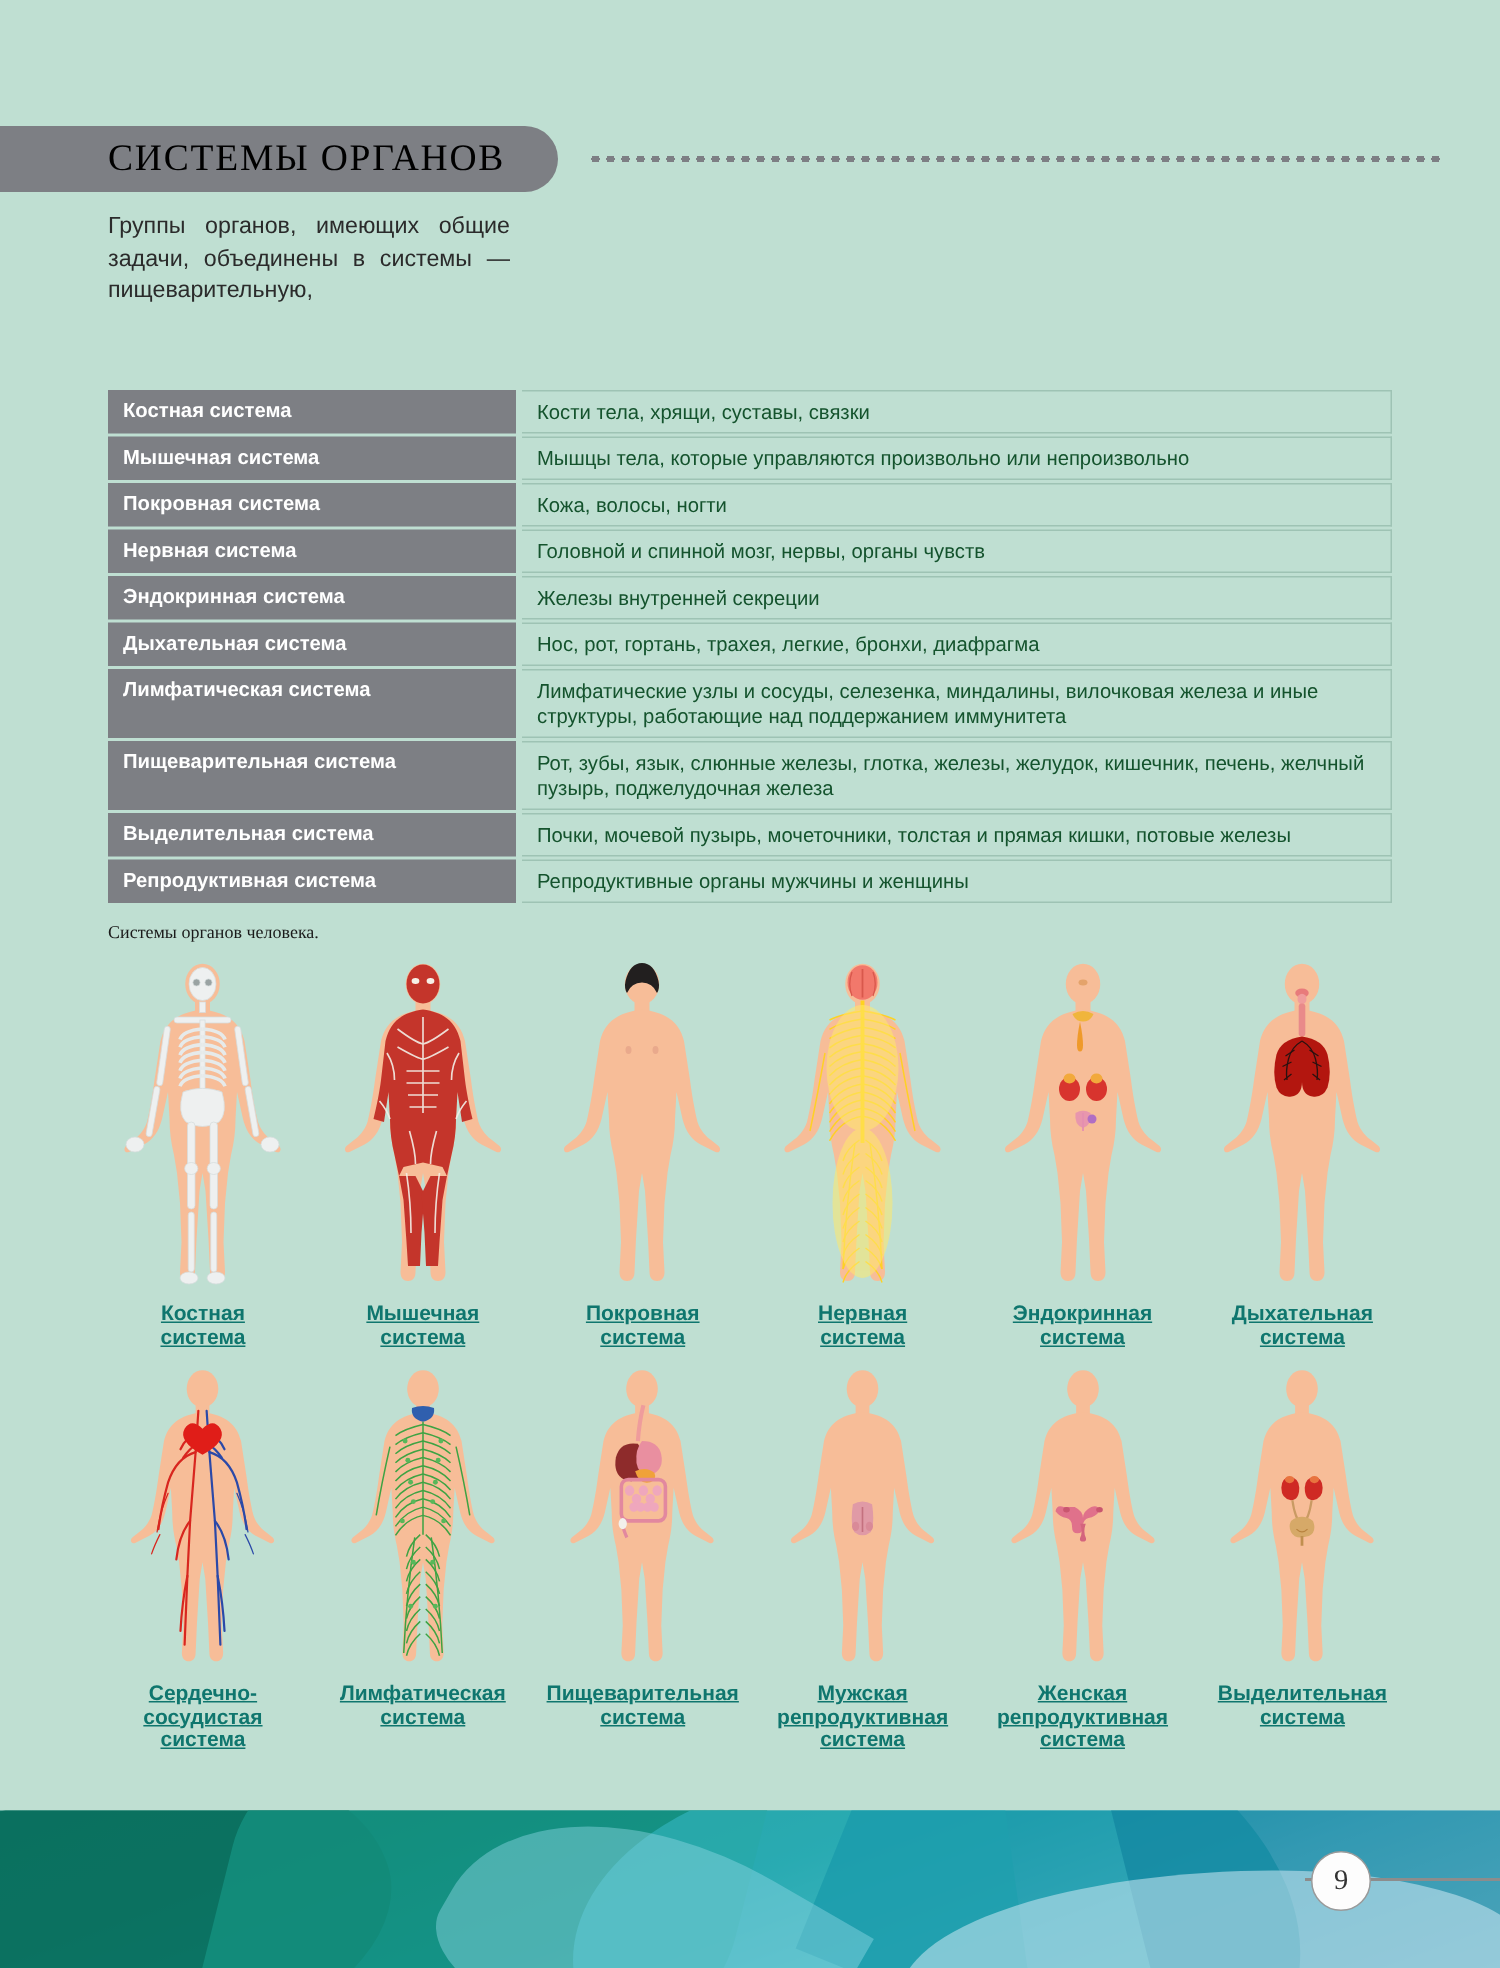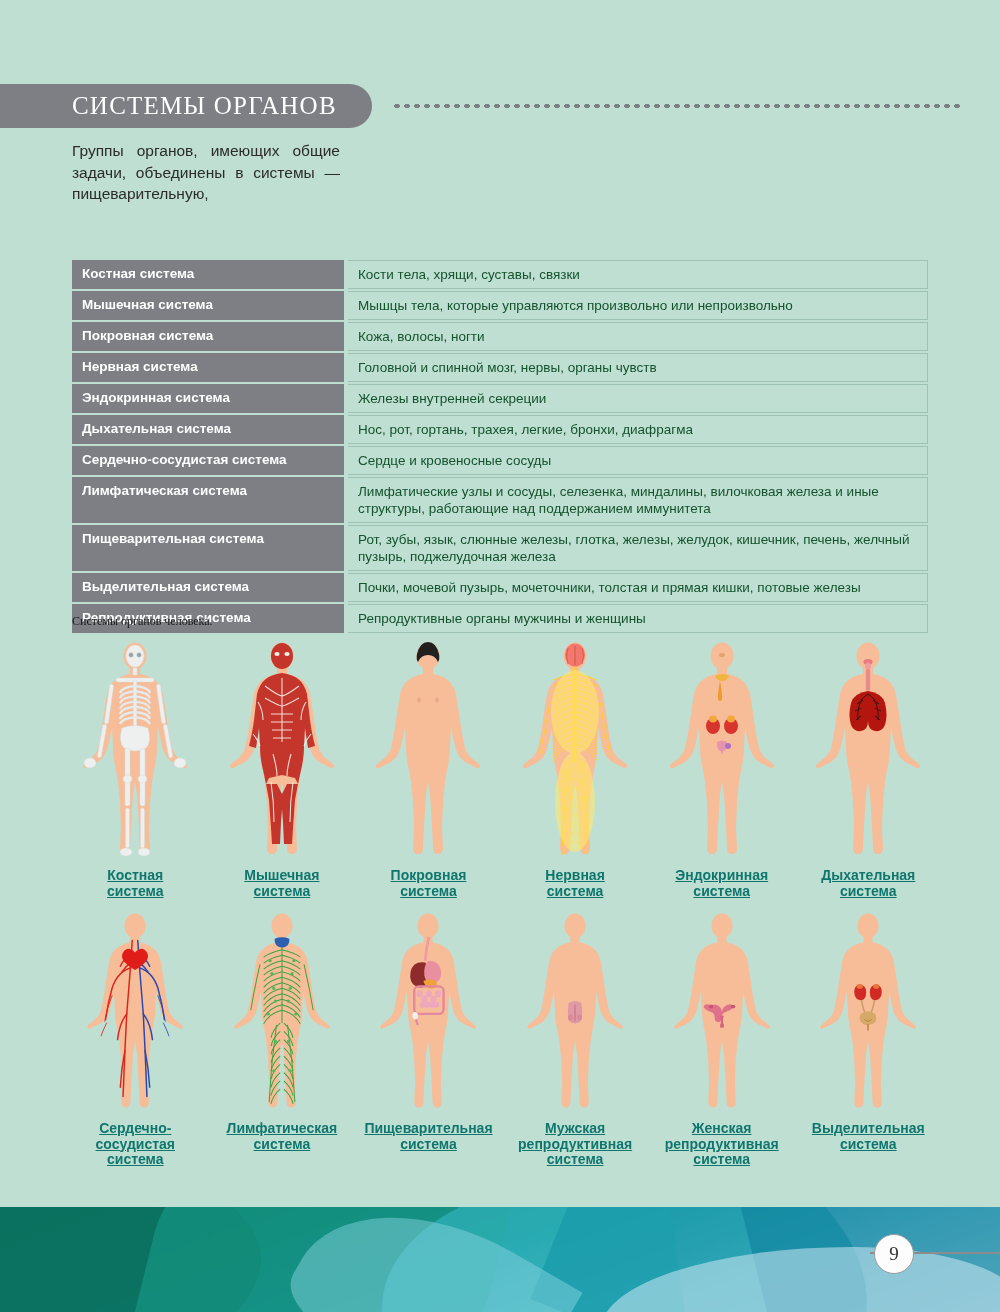--- a/index.html
+++ b/index.html
@@ -7,21 +7,21 @@
     width:1000px;height:1312px;position:relative;overflow:hidden;
     background:#bfdfd2;
     font-family:"Liberation Sans", sans-serif;
   }
   .page{position:absolute;inset:0;background:#bfdfd2;}
 
   
   .header-band{position:absolute;left:0;top:84px;height:44px;width:372px;
     background:#7d7f84;border-top-right-radius:22px;border-bottom-right-radius:22px;
     display:flex;align-items:center;}
-  .header-title{color:#ffffff;font-family:"Liberation Serif", serif;
+  .header-title{color:#000000;font-family:"Liberation Serif", serif;
     font-size:25px;letter-spacing:1.2px;margin-left:72px;white-space:nowrap;}
   .header-dots{position:absolute;left:392px;top:104px;width:568px;height:4px;
     background-image:radial-gradient(circle, #7d7f84 50%, transparent 51%);
     background-size:10px 4px;background-repeat:repeat-x;}
 
   
   .intro{position:absolute;left:72px;top:140px;width:856px;
     display:flex;gap:26px;}
   .col{width:268px;font-size:15.5px;line-height:21.5px;color:#2b2b2b;
     text-align:justify;}
@@ -118,25 +118,20 @@
         </tr>
         <tr>
           <td class="k">Эндокринная система</td>
           <td class="spacer"></td>
           <td class="v">Железы внутренней секреции</td>
         </tr>
         <tr>
           <td class="k">Дыхательная система</td>
           <td class="spacer"></td>
           <td class="v">Нос, рот, гортань, трахея, легкие, бронхи, диафрагма</td>
-        </tr>
-        <tr>
-          <td class="k">Сердечно-сосудистая система</td>
-          <td class="spacer"></td>
-          <td class="v">Сердце и кровеносные сосуды</td>
         </tr>
         <tr>
           <td class="k">Лимфатическая система</td>
           <td class="spacer"></td>
           <td class="v">Лимфатические узлы и сосуды, селезенка, миндалины, вилочковая железа и иные структуры, работающие над поддержанием иммунитета</td>
         </tr>
         <tr>
           <td class="k">Пищеварительная система</td>
           <td class="spacer"></td>
           <td class="v">Рот, зубы, язык, слюнные железы, глотка, железы, желудок, кишечник, печень, желчный пузырь, поджелудочная железа</td>

